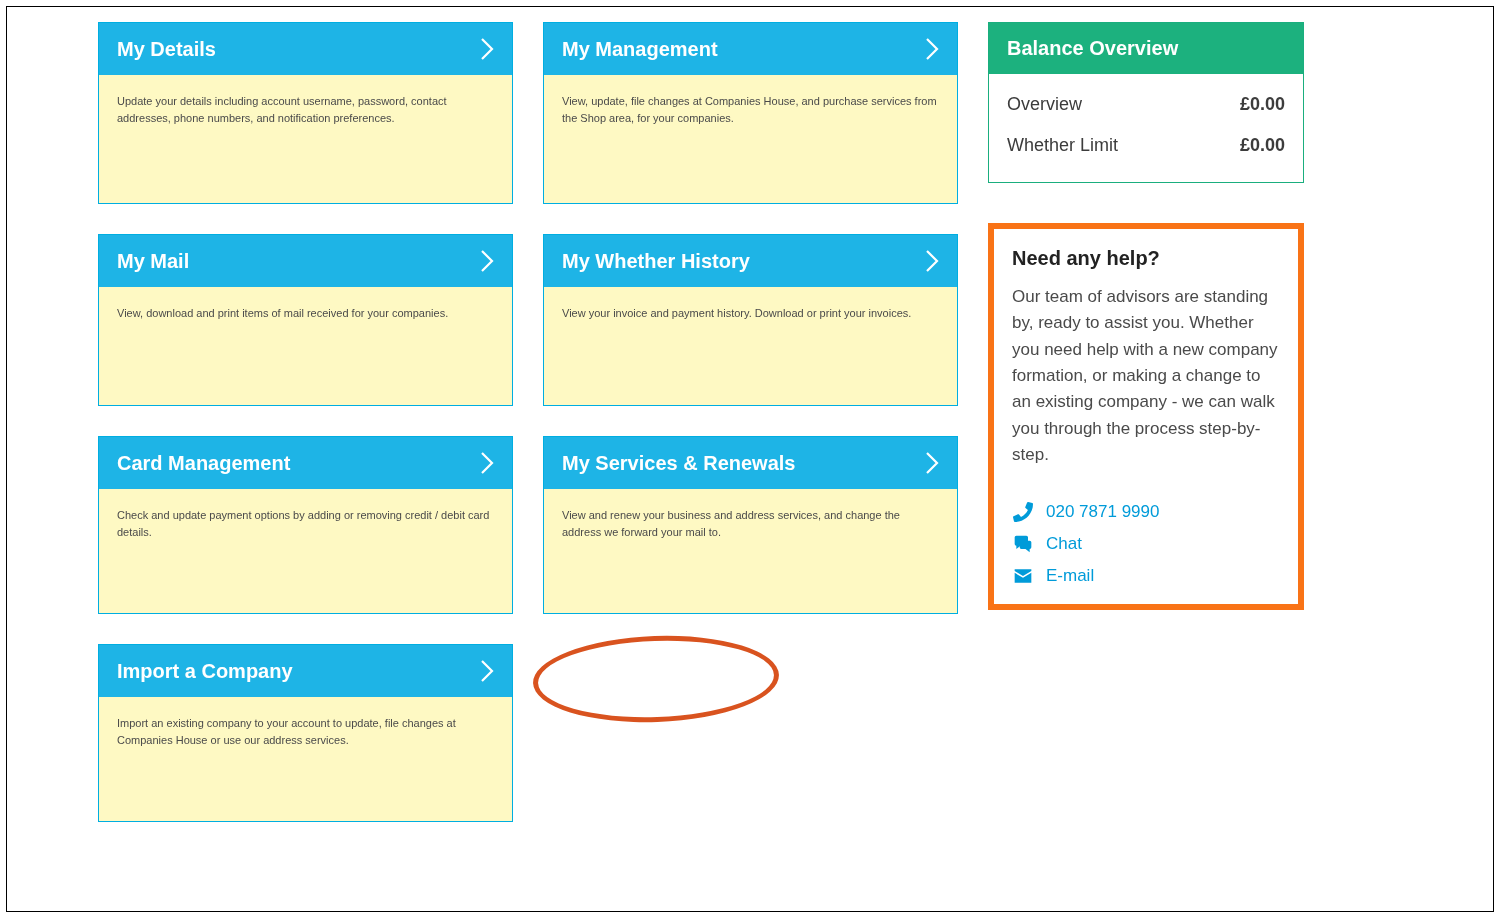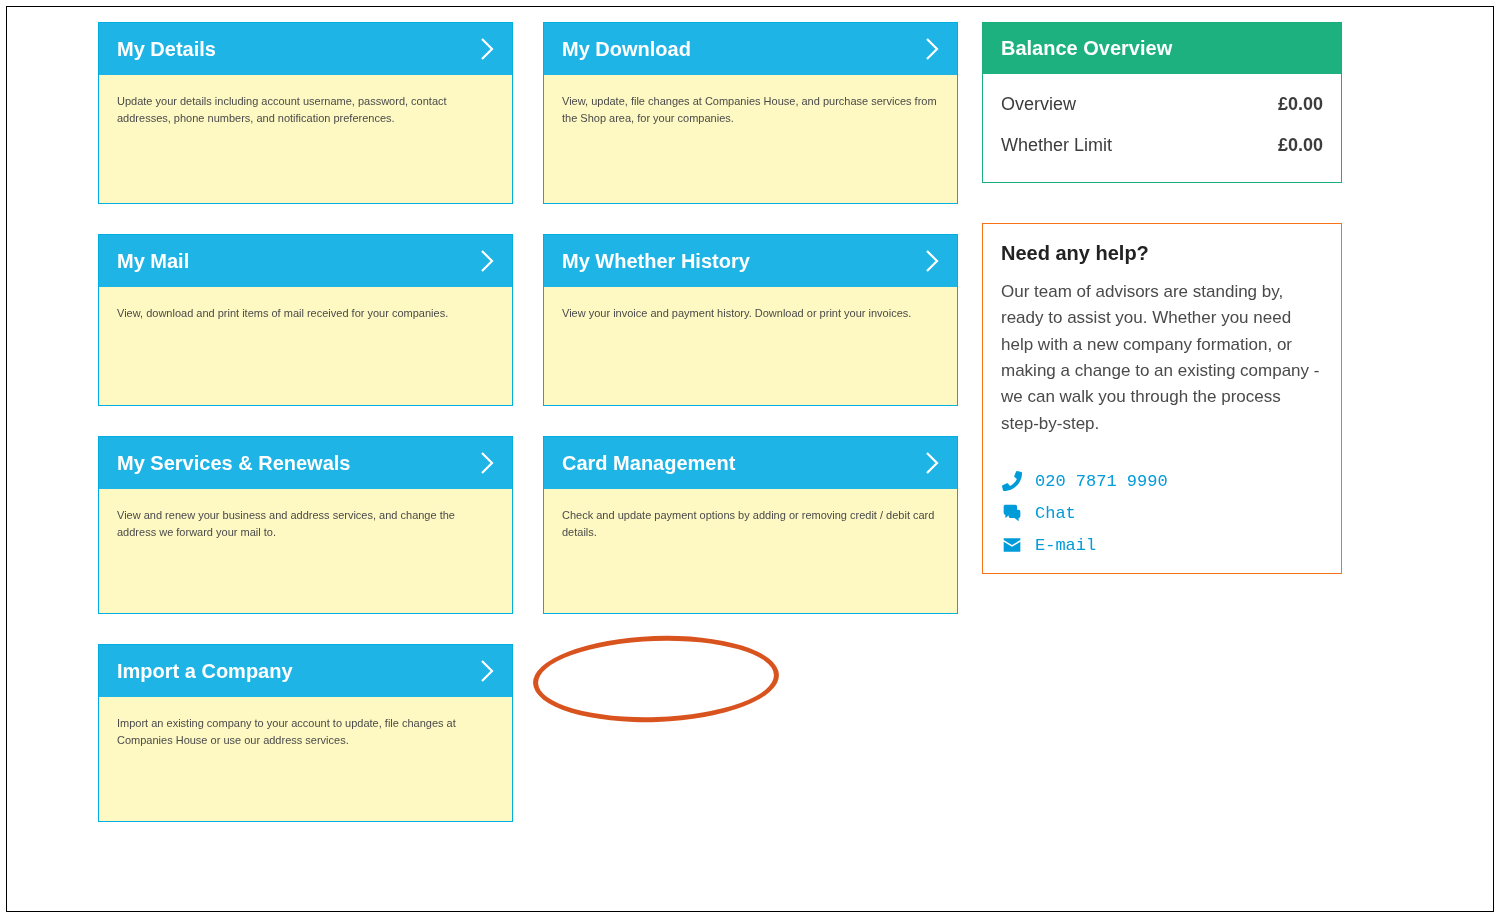--- a/index.html
+++ b/index.html
@@ -13,21 +13,21 @@
   }
   .frame {
     position: absolute;
     top: 6px; left: 6px; right: 6px; bottom: 6px;
     border: 1px solid #000;
   }
   .content {
     position: absolute;
     top: 22px; left: 98px;
     display: flex;
-    gap: 24px;
+    gap: 30px;
   }
   .cards {
     display: grid;
     grid-template-columns: 415px 415px;
     gap: 30px;
   }
   .card {
     border: 1px solid #00aee1;
     display: flex;
     flex-direction: column;
@@ -57,21 +57,21 @@
     stroke: #fff; stroke-width: 2.2; fill: none;
   }
   .r1 .card-body { min-height: 128px; }
   .r2 .card-body, .r3 .card-body { min-height: 118px; }
   .r4 .card-body { min-height: 124px; }
 
   .side {
     display: flex;
     flex-direction: column;
     gap: 40px;
-    width: 360px;
+    width: 316px;
   }
   .balance-panel {
     border: 1px solid #1aae7e;
   }
   .balance-header {
     background: #1cb17e;
     color: #fff;
     font-weight: 600;
     font-size: 20px;
     padding: 14px 18px;
@@ -83,21 +83,21 @@
     display: flex;
     justify-content: space-between;
     align-items: center;
     padding: 10px 0;
     font-size: 18px;
     color: #3c3c3c;
   }
   .balance-row span:last-child { font-weight: 700; text-align: right; }
 
   .help-panel {
-    border: 1px solid #f97316;
+    border: 6px solid #f97316;
     padding: 18px;
   }
   .help-panel h3 {
     font-size: 20px;
     font-weight: 700;
     margin-bottom: 14px;
     color: #222;
   }
   .help-panel p {
     font-size: 17px;
@@ -107,21 +107,20 @@
   }
   .help-links { display: flex; flex-direction: column; gap: 12px; }
   .help-link {
     color: #009bd9;
     font-size: 17px;
     display: flex;
     align-items: center;
     gap: 12px;
     text-decoration: none;
     cursor: pointer;
-    font-family: Liberation Mono, monospace;
   }
   .help-link svg { width: 22px; height: 20px; fill: #009bd9; }
 
   .annotation-ellipse {
     position: absolute;
     border: 5px solid #d9531f;
     border-radius: 50%;
     pointer-events: none;
   }
 </style>
@@ -139,21 +138,21 @@
         <span>My Details</span>
         <svg class="chev" viewBox="0 0 14 24">
             <polyline points="2,2 12,12 2,22"></polyline>
           </svg>
       </div>
       <div class="card-body">Update your details including account username, password, contact addresses, phone numbers, and notification preferences.</div>
     </div>
 
     <div class="card r1">
       <div class="card-header">
-        <span>My Download</span>
+        <span>My Management</span>
         <svg class="chev" viewBox="0 0 14 24">
             <polyline points="2,2 12,12 2,22"></polyline>
           </svg>
       </div>
       <div class="card-body">View, update, file changes at Companies House, and purchase services from the Shop area, for your companies.</div>
     </div>
 
 
     <div class="card r2">
       <div class="card-header">
@@ -168,38 +167,38 @@
     <div class="card r3">
       <div class="card-header">
         <span>My Whether History</span>
         <svg class="chev" viewBox="0 0 14 24">
             <polyline points="2,2 12,12 2,22"></polyline>
           </svg>
       </div>
       <div class="card-body">View your invoice and payment history. Download or print your invoices.</div>
     </div>
 
+    <div class="card r4">
+      <div class="card-header">
+        <span>Card Management</span>
+        <svg class="chev" viewBox="0 0 14 24">
+            <polyline points="2,2 12,12 2,22"></polyline>
+          </svg>
+      </div>
+      <div class="card-body">Check and update payment options by adding or removing credit / debit card details.</div>
+    </div>
+
     <div class="card r3">
       <div class="card-header">
         <span>My Services &amp; Renewals</span>
         <svg class="chev" viewBox="0 0 14 24">
             <polyline points="2,2 12,12 2,22"></polyline>
           </svg>
       </div>
       <div class="card-body">View and renew your business and address services, and change the address we forward your mail to.</div>
-    </div>
-
-    <div class="card r4">
-      <div class="card-header">
-        <span>Card Management</span>
-        <svg class="chev" viewBox="0 0 14 24">
-            <polyline points="2,2 12,12 2,22"></polyline>
-          </svg>
-      </div>
-      <div class="card-body">Check and update payment options by adding or removing credit / debit card details.</div>
     </div>
 
     <div class="card r4">
       <div class="card-header">
         <span>Import a Company</span>
         <svg class="chev" viewBox="0 0 14 24">
             <polyline points="2,2 12,12 2,22"></polyline>
           </svg>
       </div>
       <div class="card-body">Import an existing company to your account to update, file changes at Companies House or use our address services.</div>

